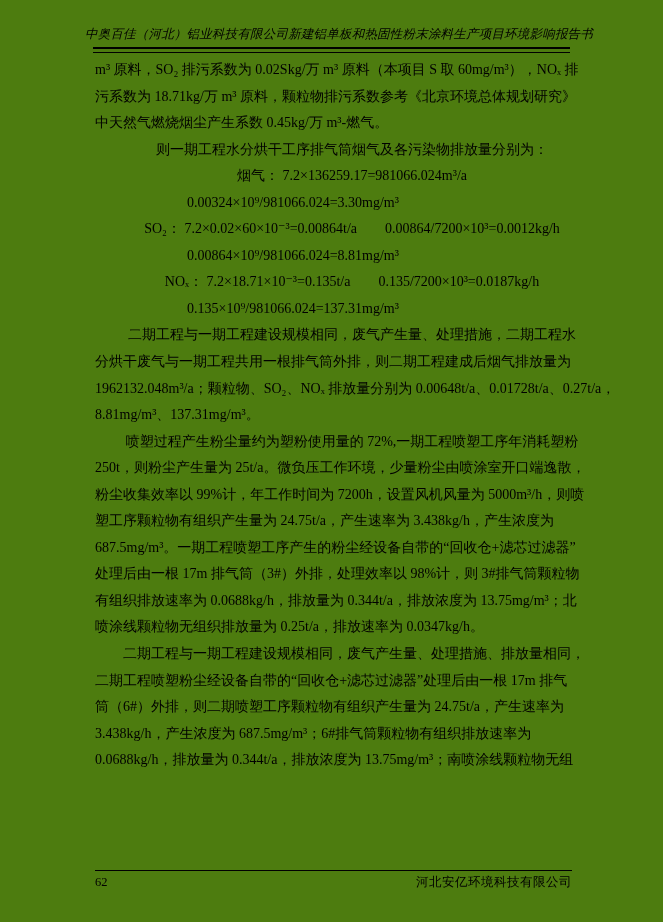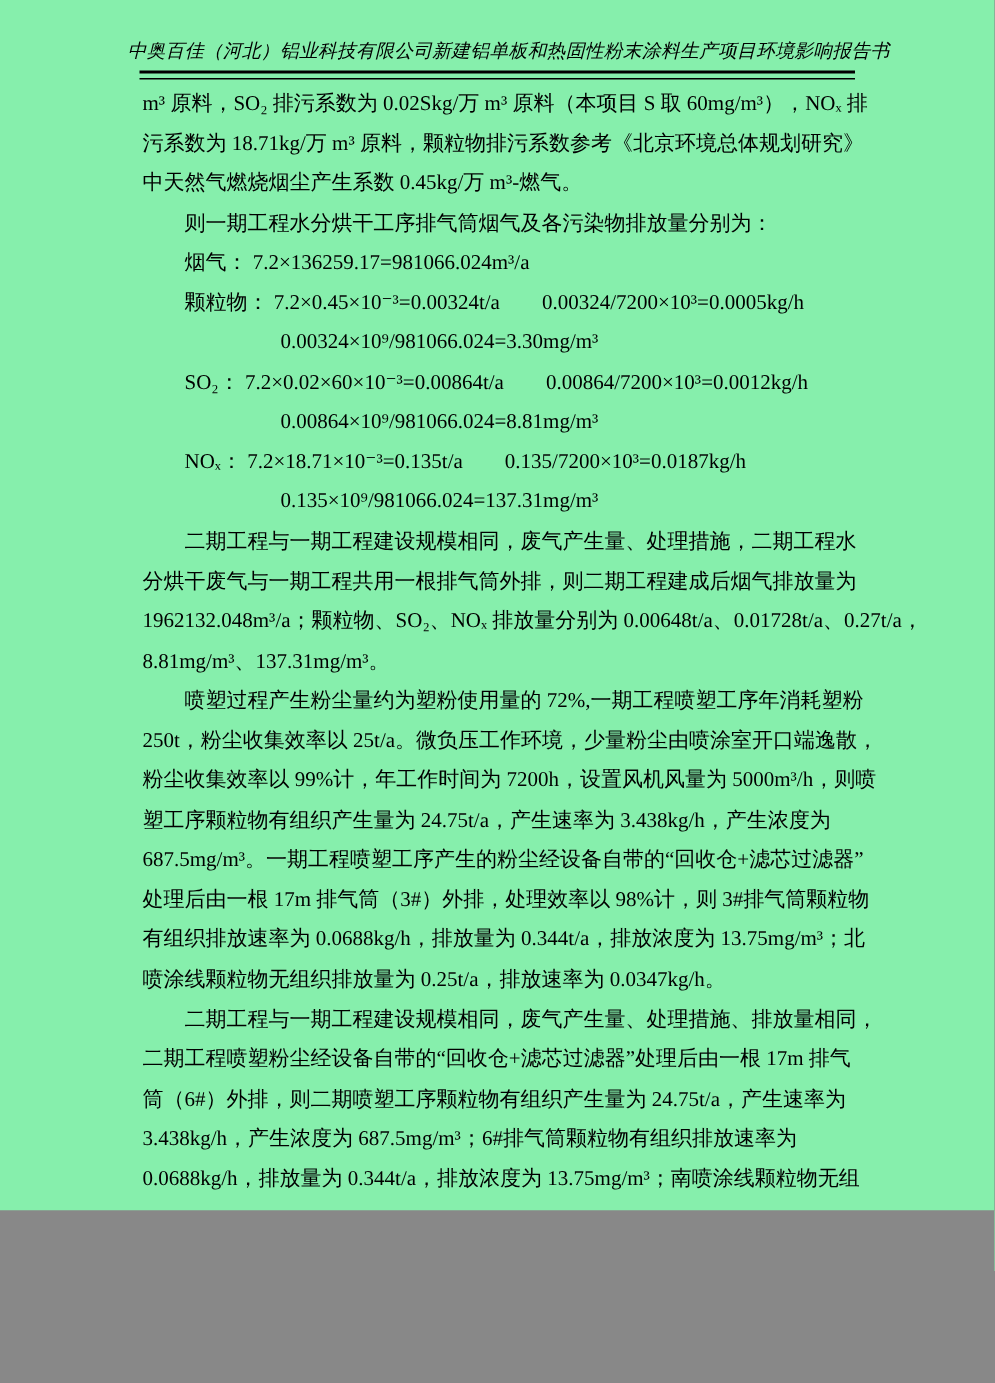--- a/index.html
+++ b/index.html
@@ -1,19 +1,19 @@
 <!DOCTYPE html>
 <html><head>
 <meta charset="utf-8">
 <style>
   html,body{margin:0;padding:0;background:#888;}
   .page{
     position:relative;
-    width:663px;height:807px;
-    background:#86efac;
+    width:663px;height:922px;
+    background:#4d7c0f;
     margin:0 auto;
     overflow:hidden;
     font-family:"Liberation Serif","DejaVu Serif",serif;
     color:#000;
   }
   .header-title{
     position:absolute;
     top:26px;left:85px;width:493px;
     text-align:center;
     font-size:12.5px;
@@ -33,21 +33,21 @@
   .doc-body{
     position:absolute;
     top:57px;left:95px;width:486px;
     font-size:14px;
     line-height:26.55px;
   }
   .line{
     white-space:nowrap;
     height:26.55px;
   }
-  .ind{padding-left:28px;}
+  .ind{padding-left:28px;text-align:center;}
   .cont{padding-left:92px;}
   .footer-rule{
     position:absolute;
     top:870px;left:95px;width:477px;
     border-top:1.6px solid #000;
   }
   .footer-row{
     position:absolute;
     top:874px;left:95px;width:477px;
     display:flex;
@@ -70,32 +70,31 @@
 
   <div class="header-title">中奥百佳（河北）铝业科技有限公司新建铝单板和热固性粉末涂料生产项目环境影响报告书</div>
   <div class="header-rule"></div>
 
   <div class="doc-body">
     <div class="line">m³ 原料，SO₂ 排污系数为 0.02Skg/万 m³ 原料（本项目 S 取 60mg/m³），NOₓ 排</div>
     <div class="line">污系数为 18.71kg/万 m³ 原料，颗粒物排污系数参考《北京环境总体规划研究》</div>
     <div class="line">中天然气燃烧烟尘产生系数 0.45kg/万 m³-燃气。</div>
     <div class="line ind">则一期工程水分烘干工序排气筒烟气及各污染物排放量分别为：</div>
     <div class="line ind">烟气： 7.2×136259.17=981066.024m³/a</div>
-    <div class="line ind">颗粒物： 7.2×0.45×10⁻³=0.00324t/a　　0.00324/7200×10³=0.0005kg/h</div>
     <div class="line cont">0.00324×10⁹/981066.024=3.30mg/m³</div>
     <div class="line ind">SO₂： 7.2×0.02×60×10⁻³=0.00864t/a　　0.00864/7200×10³=0.0012kg/h</div>
     <div class="line cont">0.00864×10⁹/981066.024=8.81mg/m³</div>
     <div class="line ind">NOₓ： 7.2×18.71×10⁻³=0.135t/a　　0.135/7200×10³=0.0187kg/h</div>
     <div class="line cont">0.135×10⁹/981066.024=137.31mg/m³</div>
     <div class="line ind">二期工程与一期工程建设规模相同，废气产生量、处理措施，二期工程水</div>
     <div class="line">分烘干废气与一期工程共用一根排气筒外排，则二期工程建成后烟气排放量为</div>
     <div class="line">1962132.048m³/a；颗粒物、SO₂、NOₓ 排放量分别为 0.00648t/a、0.01728t/a、0.27t/a，</div>
     <div class="line">8.81mg/m³、137.31mg/m³。</div>
     <div class="line ind">喷塑过程产生粉尘量约为塑粉使用量的 72%,一期工程喷塑工序年消耗塑粉</div>
-    <div class="line">250t，粉尘收集效率以 25t/a。微负压工作环境，少量粉尘由喷涂室开口端逸散，</div>
+    <div class="line">250t，则粉尘产生量为 25t/a。微负压工作环境，少量粉尘由喷涂室开口端逸散，</div>
     <div class="line">粉尘收集效率以 99%计，年工作时间为 7200h，设置风机风量为 5000m³/h，则喷</div>
     <div class="line">塑工序颗粒物有组织产生量为 24.75t/a，产生速率为 3.438kg/h，产生浓度为</div>
     <div class="line">687.5mg/m³。一期工程喷塑工序产生的粉尘经设备自带的“回收仓+滤芯过滤器”</div>
     <div class="line">处理后由一根 17m 排气筒（3#）外排，处理效率以 98%计，则 3#排气筒颗粒物</div>
     <div class="line">有组织排放速率为 0.0688kg/h，排放量为 0.344t/a，排放浓度为 13.75mg/m³；北</div>
     <div class="line">喷涂线颗粒物无组织排放量为 0.25t/a，排放速率为 0.0347kg/h。</div>
     <div class="line ind">二期工程与一期工程建设规模相同，废气产生量、处理措施、排放量相同，</div>
     <div class="line">二期工程喷塑粉尘经设备自带的“回收仓+滤芯过滤器”处理后由一根 17m 排气</div>
     <div class="line">筒（6#）外排，则二期喷塑工序颗粒物有组织产生量为 24.75t/a，产生速率为</div>
     <div class="line">3.438kg/h，产生浓度为 687.5mg/m³；6#排气筒颗粒物有组织排放速率为</div>

